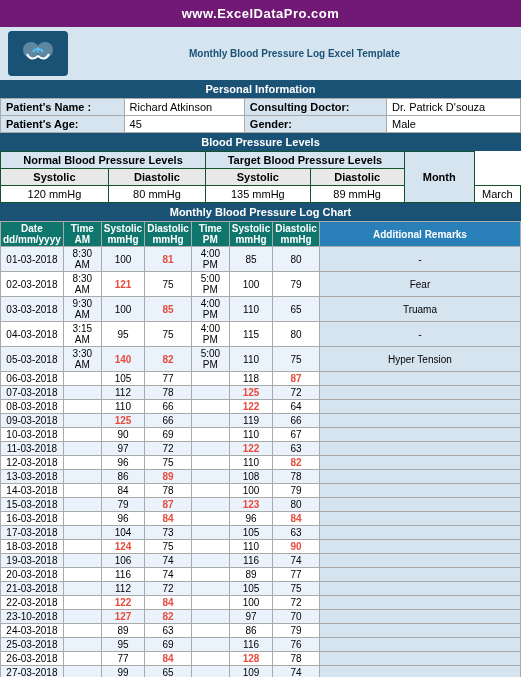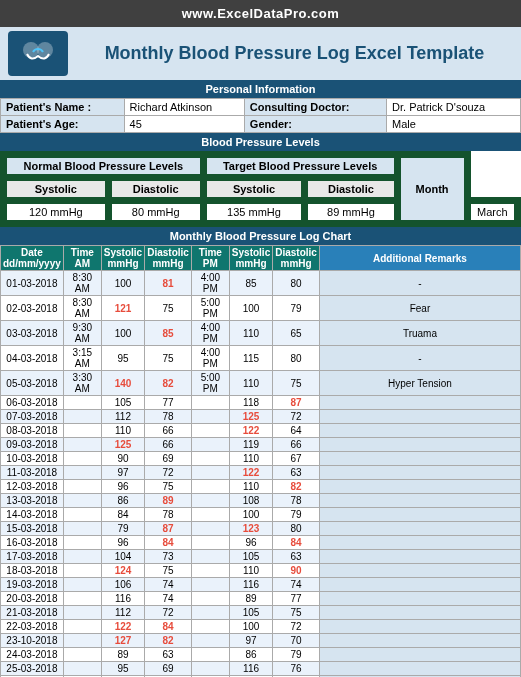--- a/index.html
+++ b/index.html
@@ -1,19 +1,19 @@
 <!DOCTYPE html>
 <html><head>
   <meta charset="utf-8">
   <style>
     * { box-sizing: border-box; margin: 0; padding: 0; }
     body { font-family: Arial, sans-serif; font-size: 11px; background: #fff; width: 521px; }
     
     .header-top {
-      background: #404040;
+      background: #701a75;
       color: #fff;
       text-align: center;
       padding: 6px 4px;
       font-size: 13px;
       font-weight: bold;
       letter-spacing: 0.5px;
     }
     
     .header-title-row {
       display: flex;
@@ -28,21 +28,21 @@
       border-radius: 4px;
       display: flex;
       align-items: center;
       justify-content: center;
       margin-right: 8px;
       flex-shrink: 0;
     }
     .header-main-title {
       flex: 1;
       text-align: center;
-      font-size: 18px;
+      font-size: 10px;
       font-weight: bold;
       color: #1a5276;
     }
     
     .section-header {
       background: #1a5276;
       color: #fff;
       text-align: center;
       font-weight: bold;
       padding: 3px;
@@ -62,21 +62,21 @@
       background: #d6e4f0;
       font-weight: bold;
       white-space: nowrap;
     }
     
     .bp-levels-table {
       width: 100%;
       border-collapse: collapse;
     }
     .bp-levels-table td, .bp-levels-table th {
-      border: 7px solid #14532d;
+      border: 1px solid #14532d;
       text-align: center;
       padding: 2px 3px;
       font-size: 11px;
     }
     .bp-group-header {
       background: #d6e4f0;
       font-weight: bold;
       color: #000;
     }
     .bp-sub-header {

